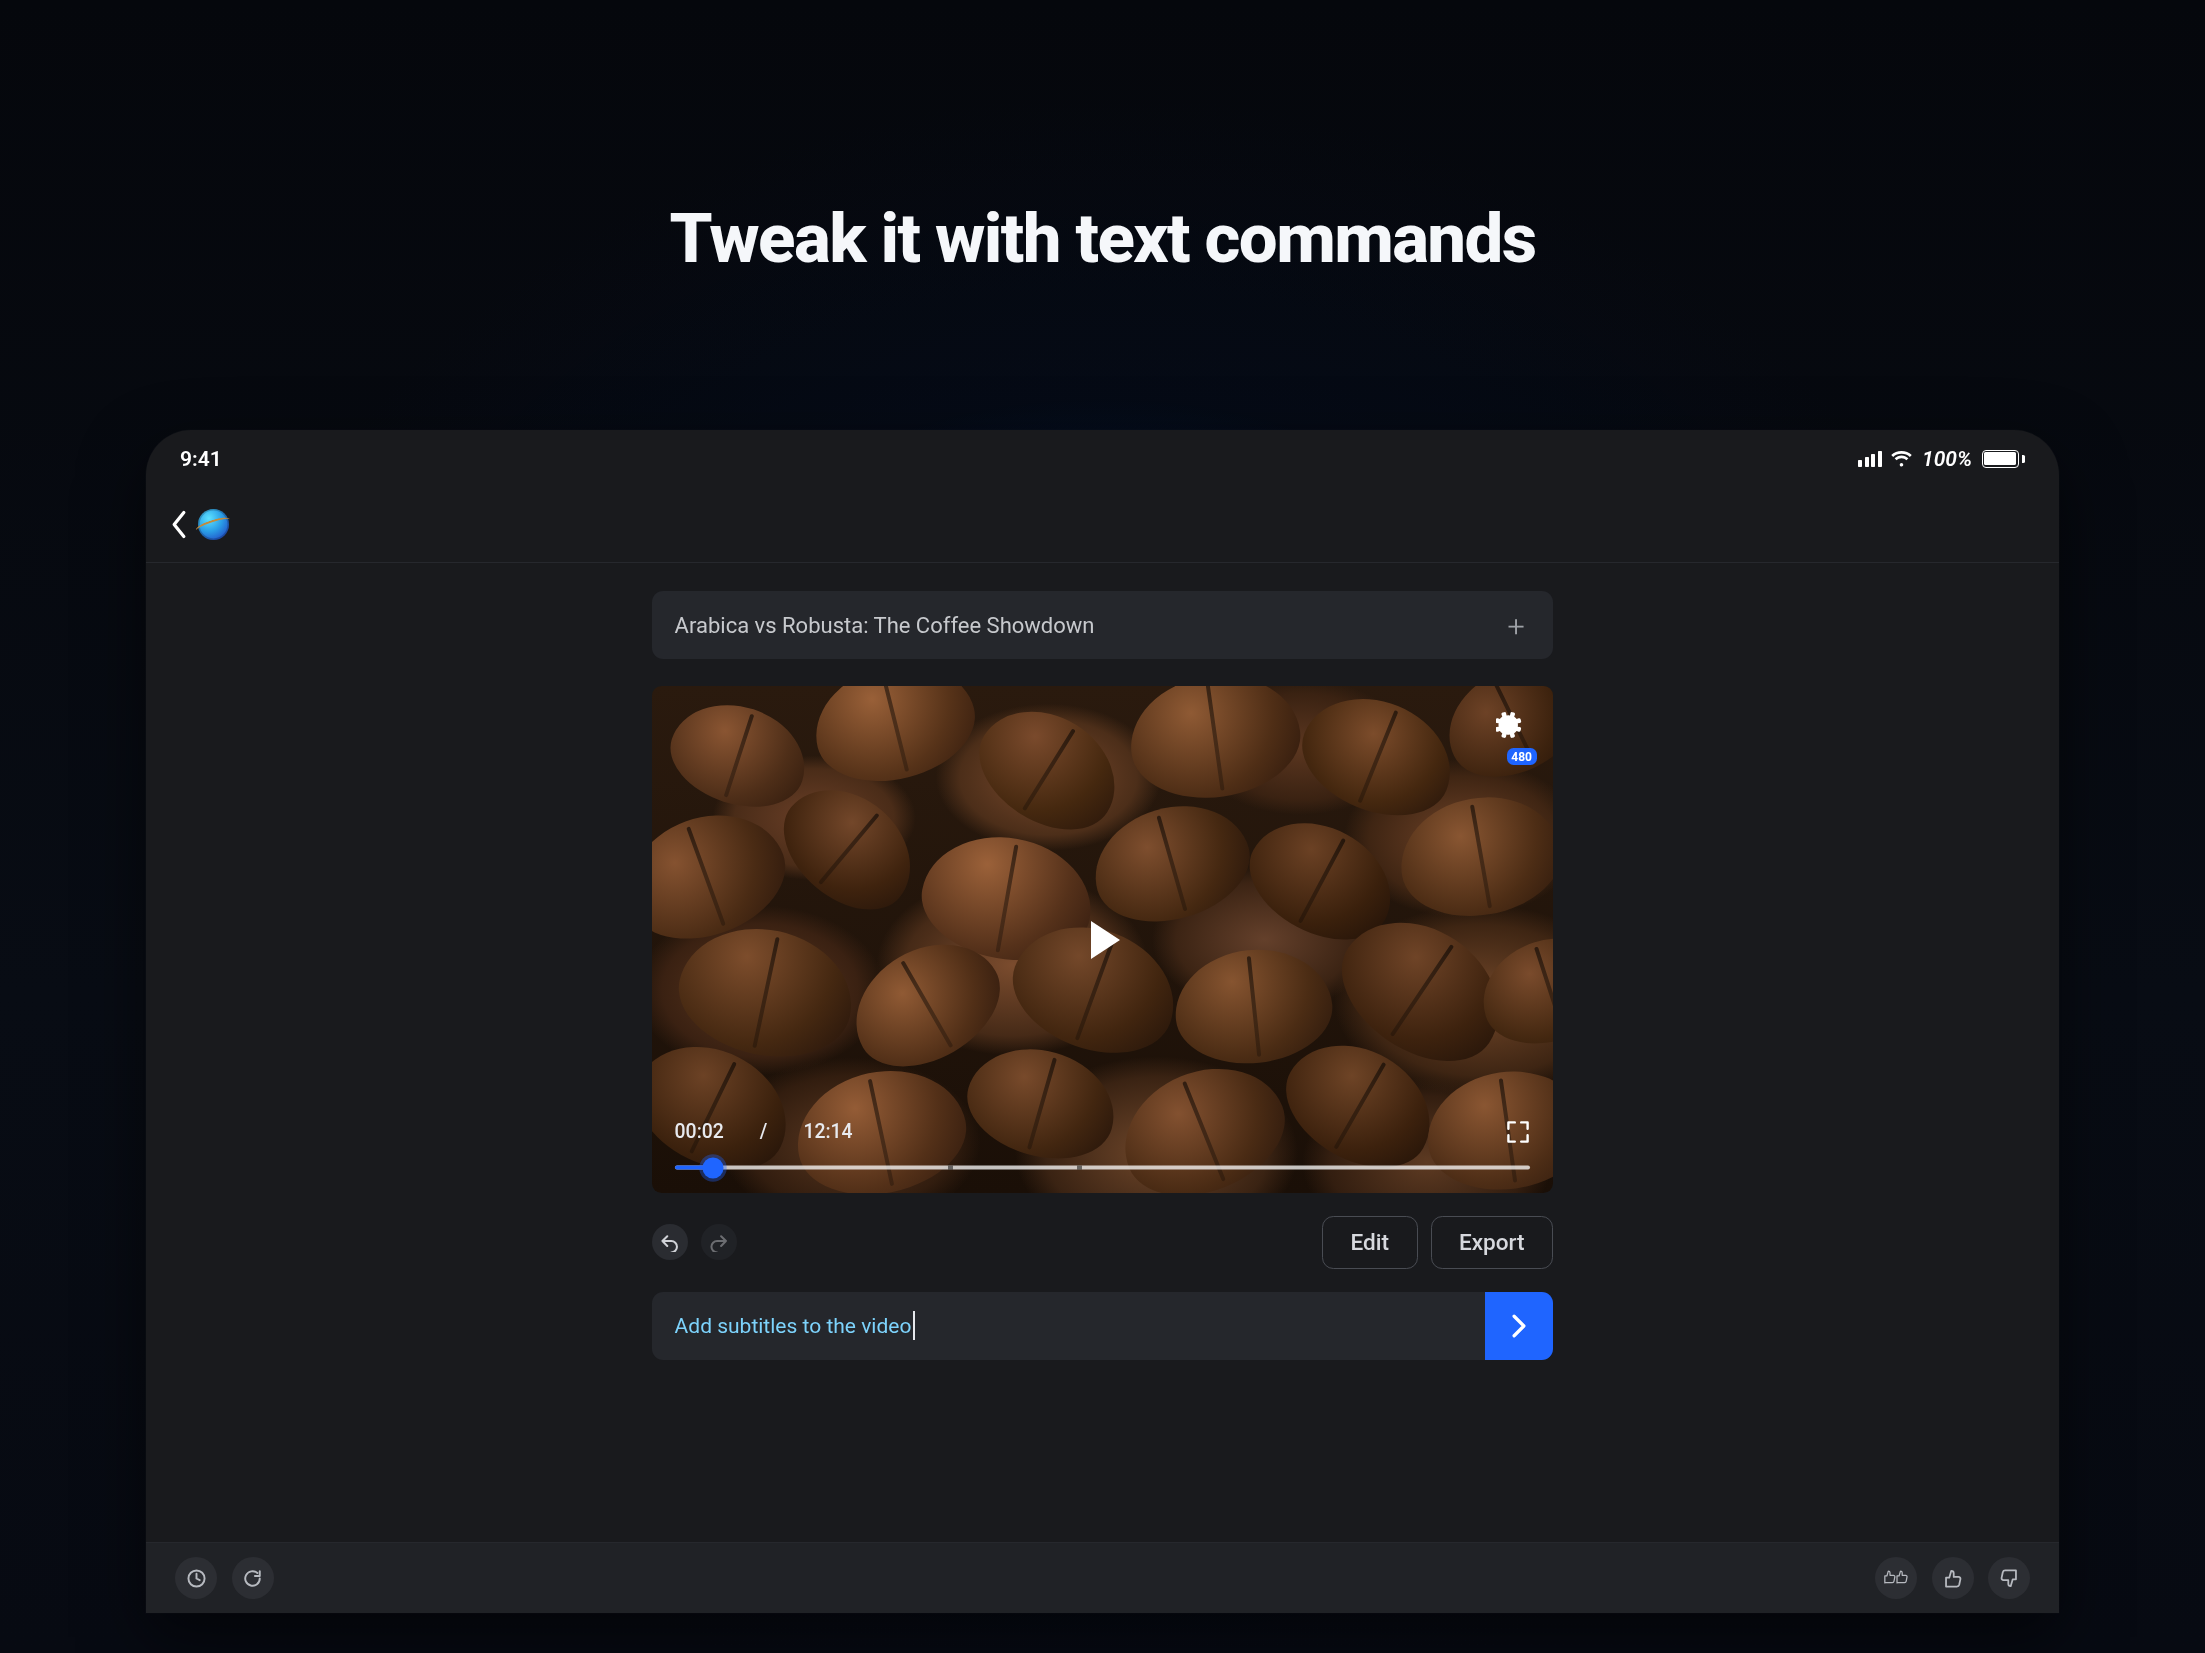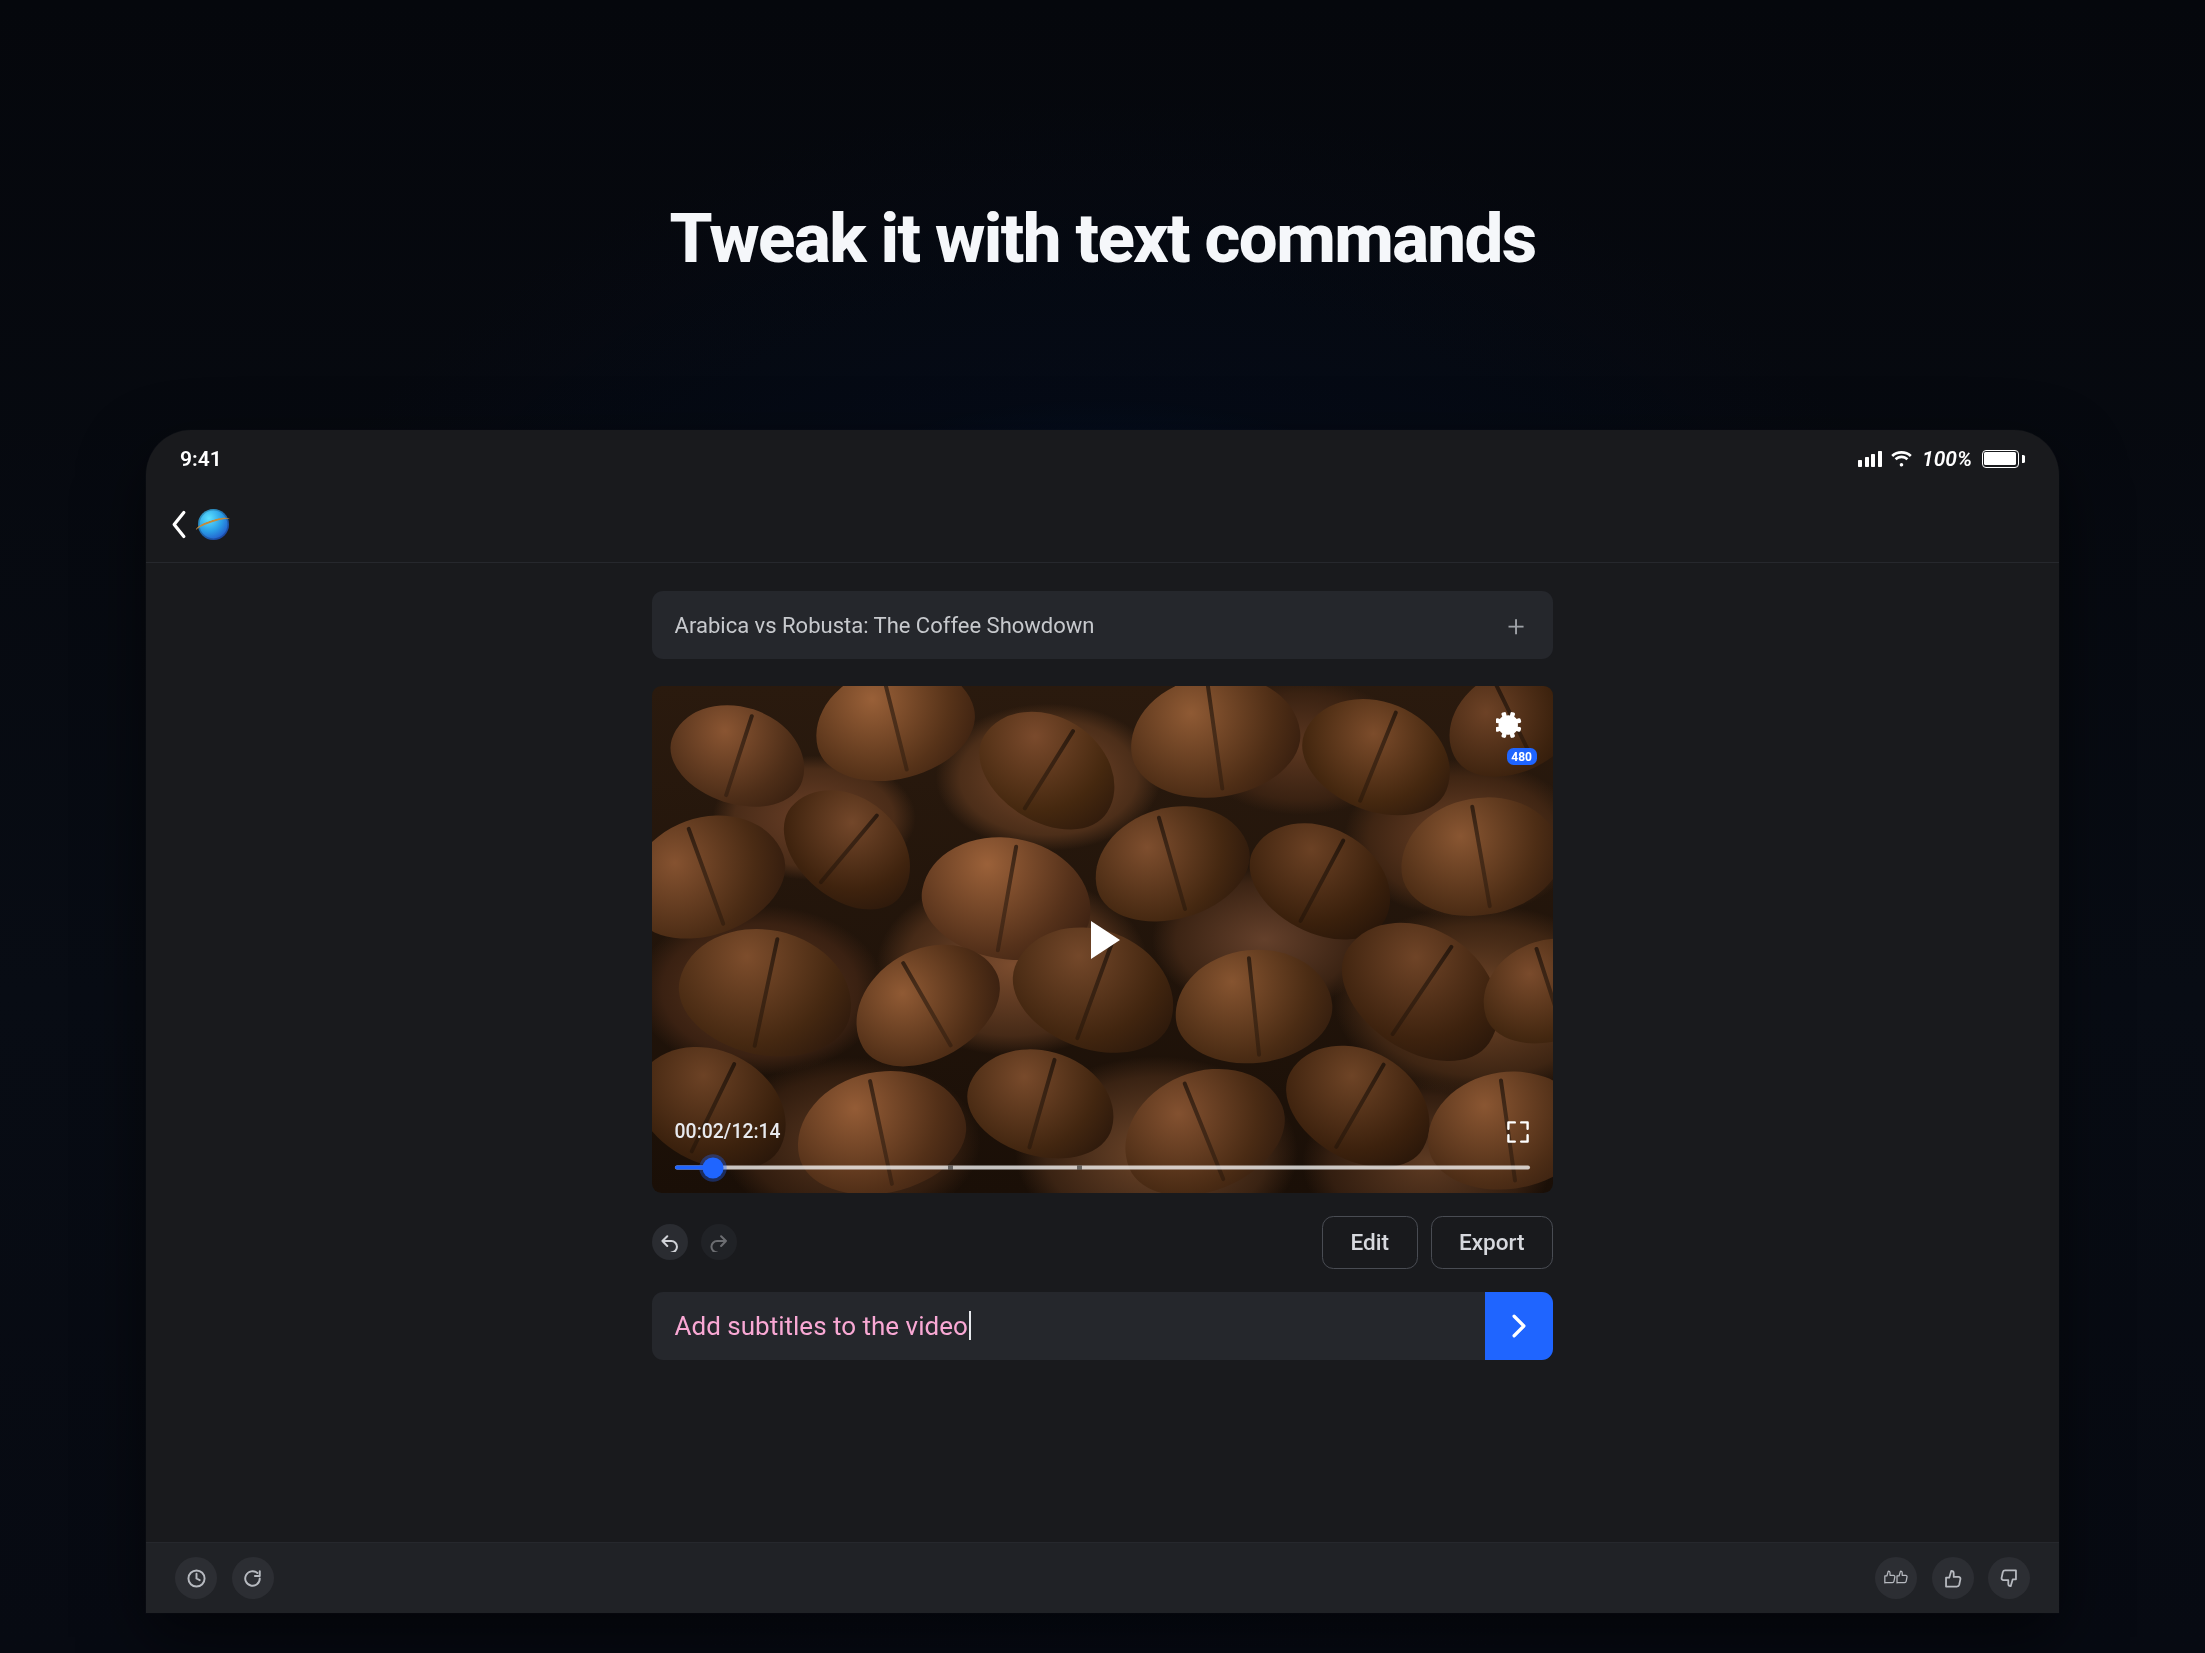--- a/index.html
+++ b/index.html
@@ -156,21 +156,21 @@
   .resolution-chip .badge{
     position:absolute; top:-3.2px; right:-4.8px;
     background:#1f65ff; color:#ffffff; font-size:12px; font-weight:700;
     padding:1.6px 4.8px; border-radius:6.5px;margin-top:44px;
   }
 
   .video-controls {
     position:absolute; left:0; right:0; bottom:0;
     padding: 0 22.6px 16px 22.6px;
   }
-  .time-row{ color:#e8eaef; font-size:19.4px; font-weight:500; display:flex; align-items:center;}
+  .time-row{ color:#e8eaef; font-size:19.4px; font-weight:500; display:flex; align-items:center;gap:36px;}
   .time-row .spacer{flex:1}
   .fullscreen-btn svg{display:block}
   .scrubber{
     margin-top:14.5px; position:relative; height:19.4px;
   }
   .scrubber-track{
     position:absolute; left:0; right:0; top:50%; transform:translateY(-50%);
     height:4.8px; background:rgba(255,255,255,0.75); border-radius:2.4px;
   }
   .scrubber-track .seg{
@@ -208,21 +208,21 @@
   }
 
   .prompt-row{
     margin-top:22.6px;
     display:flex; align-items:stretch; height:68px;
     border-radius:11.3px; overflow:hidden;
     background:#25272c;
   }
   .prompt-input{
     flex:1; padding:0 22.6px;
-    color:#f9a8d4; font-size:26px;
+    color:#7dd3fc; font-size:21px;
     display:flex;align-items:center;
     position:relative;
   }
   .caret{
     display:inline-block; width:1.6px; height:29px; background:#e6e8ec; margin-left:1.6px;
     vertical-align:middle;
   }
   .send-btn{
     width:68px; background:#1f65ff;
     display:flex;align-items:center;justify-content:center;

